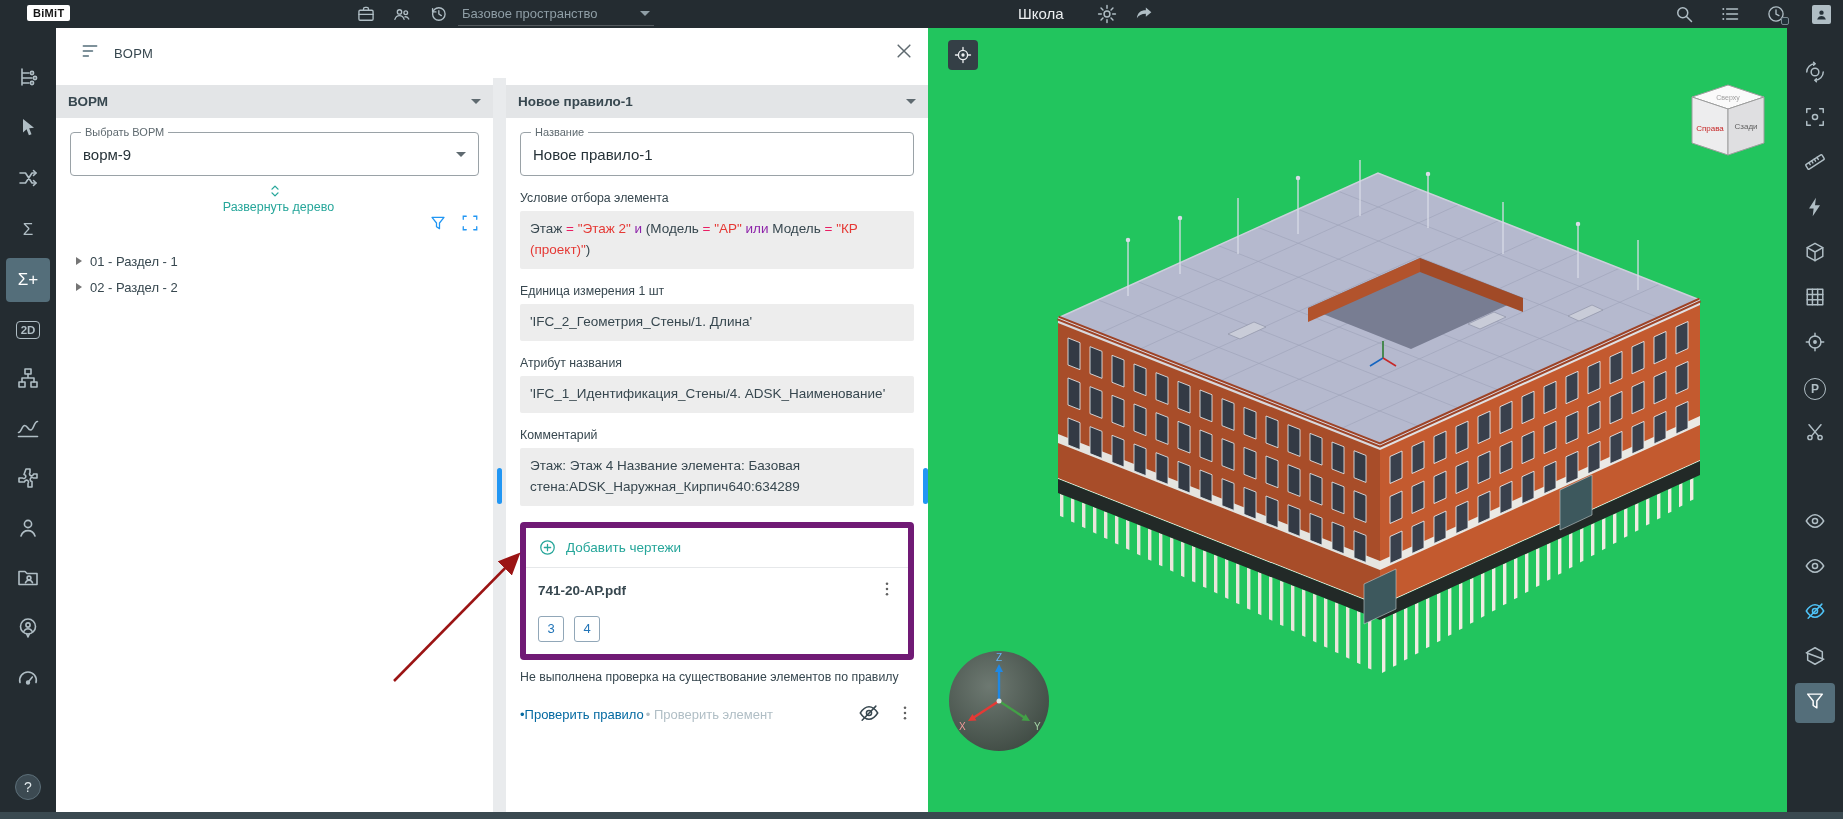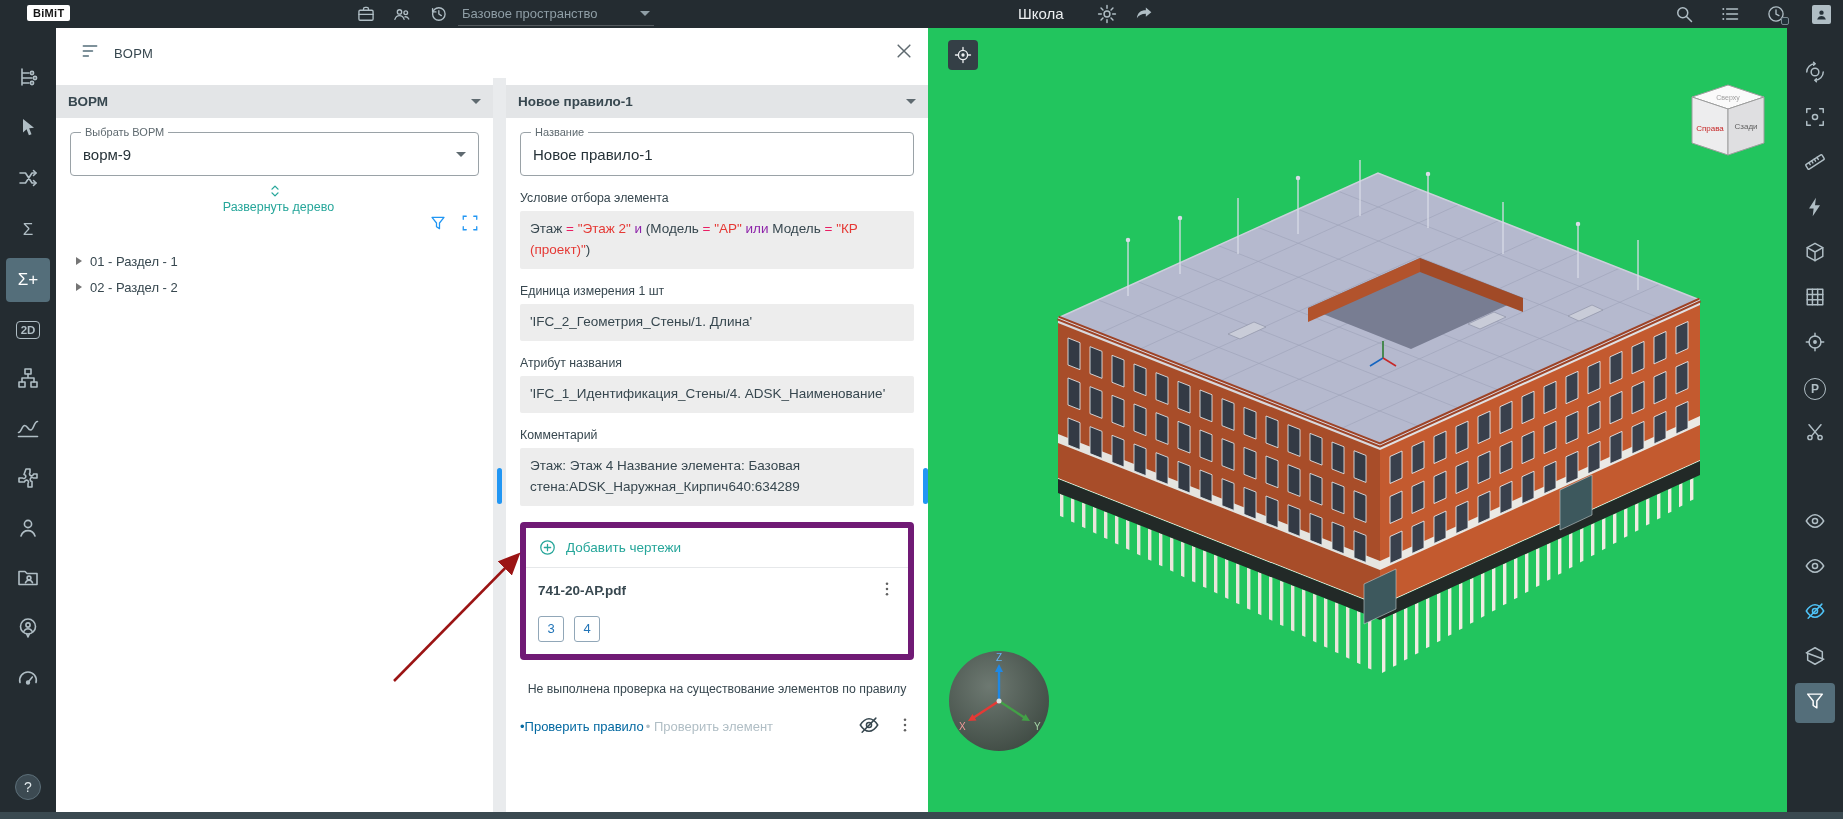--- a/index.html
+++ b/index.html
@@ -96,21 +96,21 @@
   .dc-head svg { width: 19px; height: 19px; }
   .dc-body { padding: 12px; }
   .dc-file-row { display: flex; align-items: center; }
   .dc-file { font-size: 13.5px; font-weight: bold; color: #37474f; }
   .kebab { margin-left: auto; color: #616161; cursor: pointer; } .kebab svg { width: 18px; height: 18px; }
   .chips { display: flex; gap: 10px; margin-top: 14px; }
   .chip { min-width: 26px; height: 26px; border: 1px solid #91a7b8; border-radius: 3px;
     display: flex; align-items: center; justify-content: center; font-size: 13px; color: #2275b8;
     padding: 0 6px; cursor: pointer; }
 
-  .warning { margin-top: 22px; font-size: 12.3px; color: #37474f; text-align: center; }
+  .warning { margin-top: 10px; font-size: 12.3px; color: #37474f; }
   .actions { margin-top: 18px; display: flex; align-items: center; font-size: 13px; }
   .link-teal { color: #0369a1; cursor: pointer; }
   .link-disabled { color: #b0bec5; margin-left: 2px; cursor: default; }
   .actions .icons { margin-left: auto; display: flex; gap: 16px; align-items: center; color: #37474f; }
   .actions .icons svg { width: 22px; height: 22px; }
   .actions .kebab svg { width: 18px; height: 18px; }
 
   .drag-handle { position: absolute; width: 5px; height: 36px; background: #2196f3;
     border-radius: 3px; top: 440px; z-index: 6; cursor: ew-resize; }
   .dh1 { left: 441px; } .dh2 { left: 867px; }

